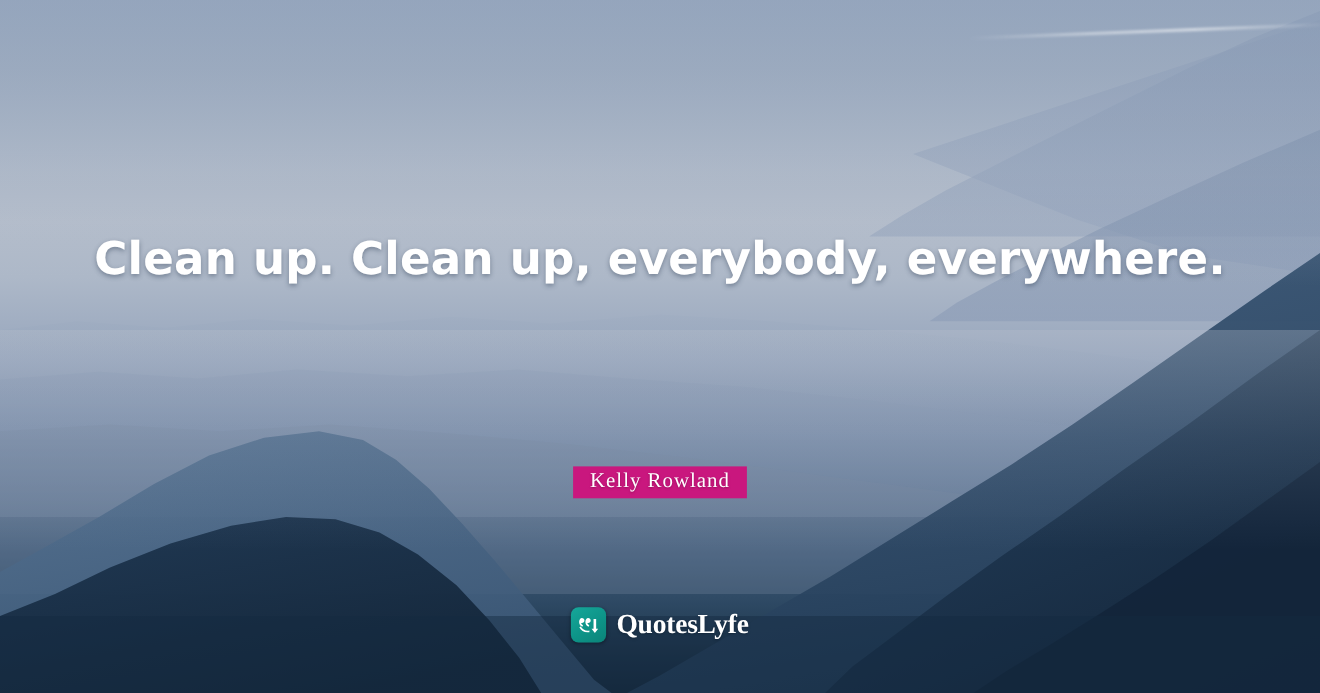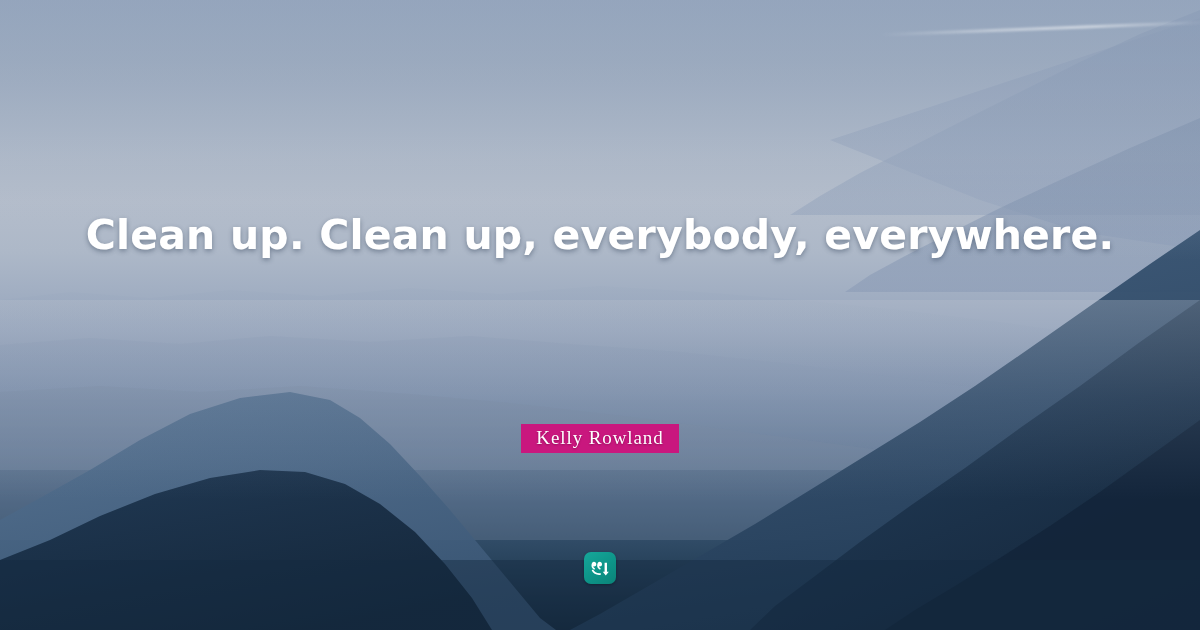--- a/index.html
+++ b/index.html
@@ -240,16 +240,17 @@
 
     <div class="logo-wrap">
       <span class="logo-mark">
         <svg width="22" height="22" viewBox="0 0 24 24" aria-hidden="true">
           <path d="M5.4 5.2 C6.9 5.2 8.0 6.3 8.0 7.8 C8.0 9.2 6.9 10.3 5.5 10.3 C5.2 10.3 4.9 10.25 4.7 10.18 C4.9 11.2 5.6 12.0 6.6 12.4 L5.9 13.9 C3.9 13.2 2.7 11.5 2.7 9.3 C2.7 6.9 3.9 5.2 5.4 5.2 Z" fill="#ffffff"></path>
           <path d="M11.6 5.2 C13.1 5.2 14.2 6.3 14.2 7.8 C14.2 9.2 13.1 10.3 11.7 10.3 C11.4 10.3 11.1 10.25 10.9 10.18 C11.1 11.2 11.8 12.0 12.8 12.4 L12.1 13.9 C10.1 13.2 8.9 11.5 8.9 9.3 C8.9 6.9 10.1 5.2 11.6 5.2 Z" fill="#ffffff"></path>
           <path d="M4.4 13.6 C6.0 16.6 9.4 18.4 12.9 17.6 L12.9 19.3 C8.6 20.2 4.5 18.0 2.9 14.4 Z" fill="#ffffff"></path>
           <path d="M17.0 6.2 L19.6 6.2 L19.6 16.0 L21.6 16.0 L18.3 20.2 L15.0 16.0 L17.0 16.0 Z" fill="#ffffff"></path>
         </svg>
       </span>
+      <span class="logo-text">QuotesLyfe</span>
     </div>
 
   </div>
 </div>
 
 </body></html>

